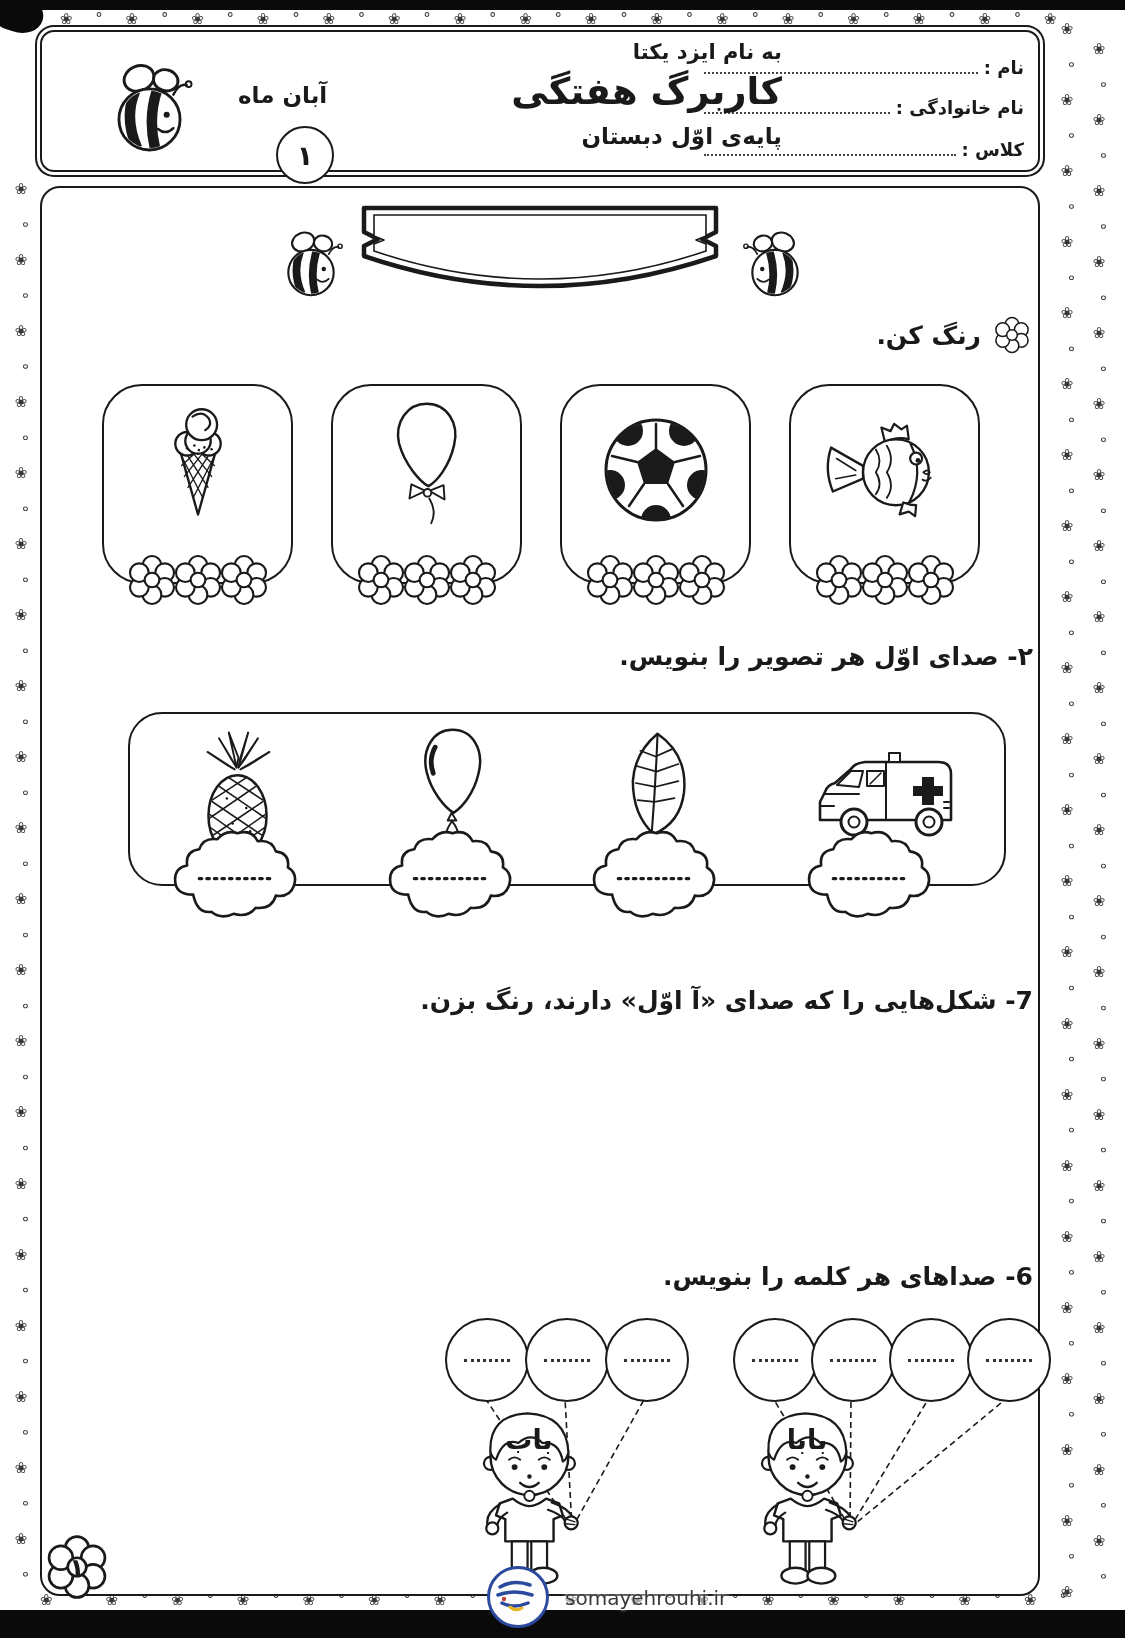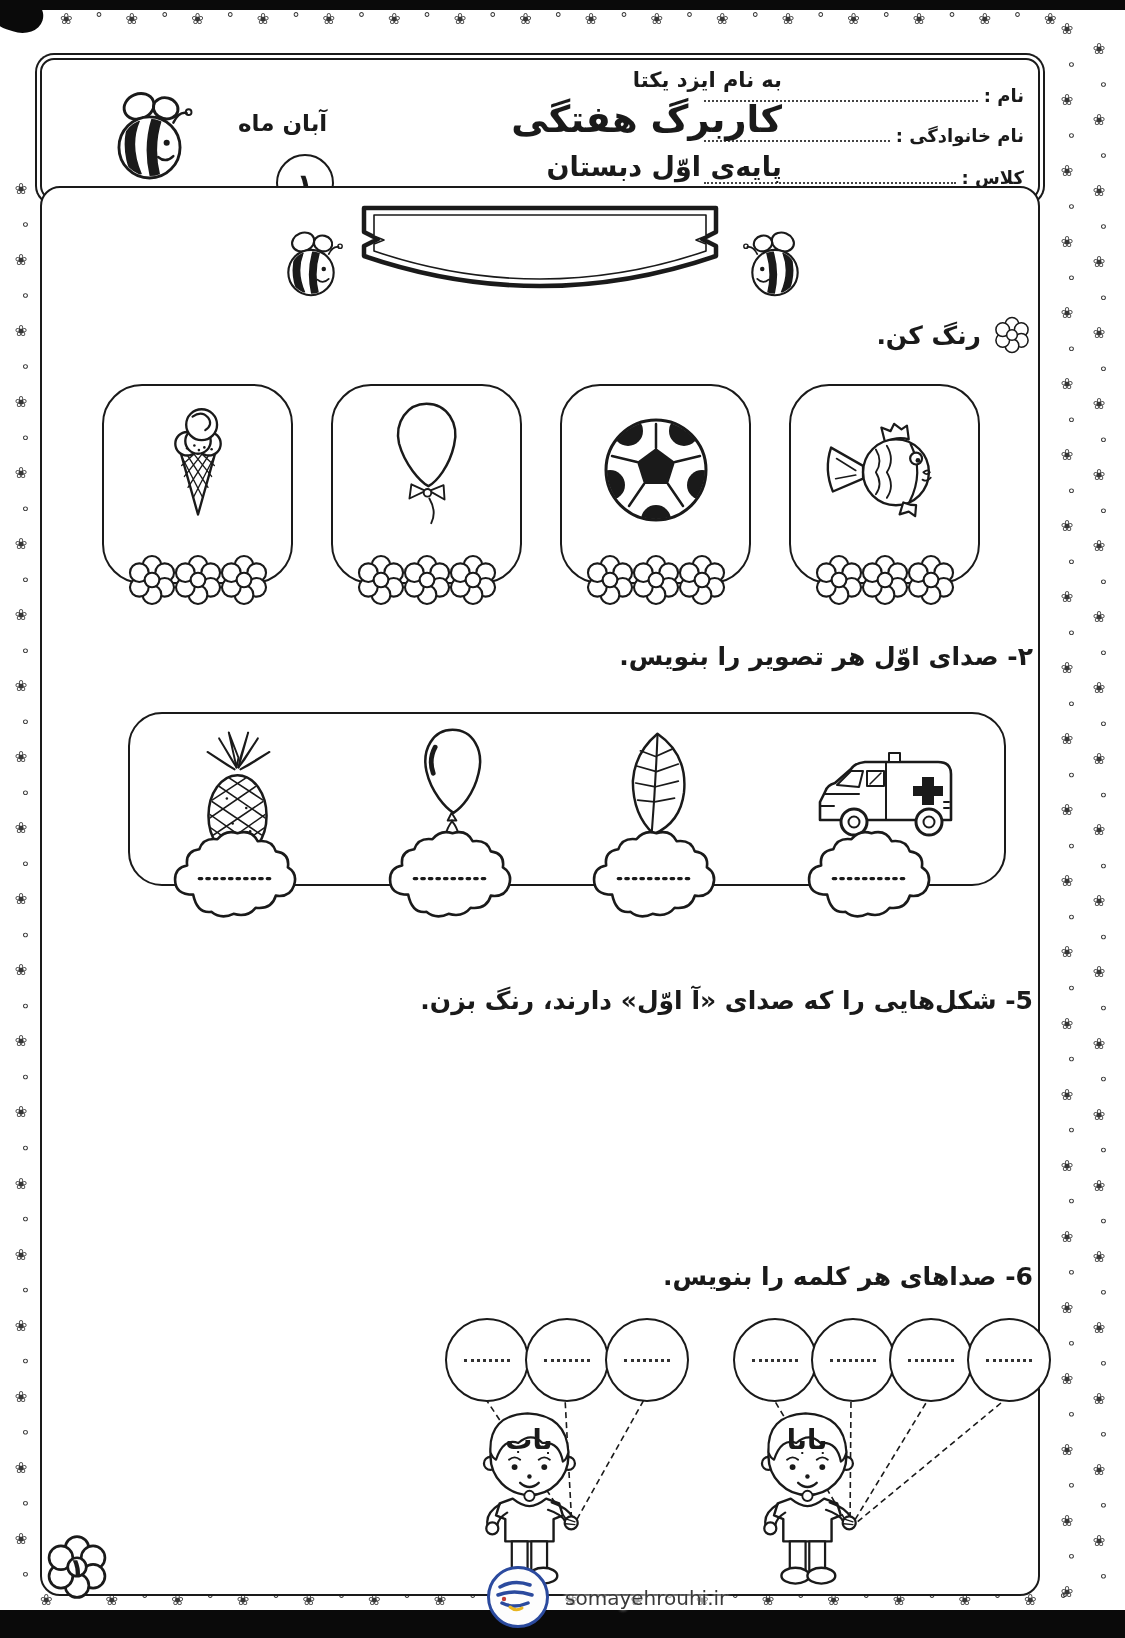--- a/index.html
+++ b/index.html
@@ -6,28 +6,28 @@
   body{font-family:"DejaVu Sans","Liberation Sans",sans-serif;}
   #page{position:relative;width:1125px;height:1638px;background:#fff;overflow:hidden;color:#1a1a1a;}
   .abs{position:absolute;}
   .bar{position:absolute;left:0;width:1125px;background:#0a0a0a;z-index:4;}
   
   .doodle{position:absolute;color:#222;overflow:hidden;white-space:nowrap;z-index:1;opacity:.9;}
   .doodle.h{font-size:15px;letter-spacing:9px;line-height:20px;}
   .doodle.v{writing-mode:vertical-rl;font-size:15px;letter-spacing:9px;width:24px;}
   .corner-blob{position:absolute;left:-8px;top:-8px;width:52px;height:40px;background:#0a0a0a;border-radius:40% 60% 55% 45%;transform:rotate(18deg);}
   
-  .header-box{position:absolute;left:40px;top:30px;width:996px;height:138px;border:2.5px solid #1a1a1a;border-radius:14px;box-shadow:0 0 0 3px #fff,0 0 0 5px #1a1a1a;background:#fff;z-index:2;margin-top:28px;}
+  .header-box{position:absolute;left:40px;top:30px;width:996px;height:138px;border:2.5px solid #1a1a1a;border-radius:14px;box-shadow:0 0 0 3px #fff,0 0 0 5px #1a1a1a;background:#fff;z-index:2;}
   .hdr-field{position:absolute;display:flex;align-items:flex-end;direction:rtl;width:320px;}
   .hdr-label{font-weight:bold;font-size:18px;white-space:nowrap;}
   .dotline{flex:1;border-bottom:2.5px dotted #444;margin:0 6px 4px 0;height:18px;}
   .hdr-center{position:absolute;left:340px;top:8px;width:400px;text-align:right;direction:rtl;}
   .hdr-bism{font-size:21px;font-weight:bold;}
   .hdr-title{font-size:37px;font-weight:bold;margin-top:6px;}
-  .hdr-sub{font-size:27px;font-weight:bold;margin-top:10px;}
+  .hdr-sub{font-size:23px;font-weight:bold;margin-top:10px;}
   .month-label{position:absolute;left:196px;top:50px;font-size:23px;font-weight:bold;direction:rtl;}
   .month-circle{position:absolute;left:234px;top:94px;width:54px;height:54px;border:2.5px solid #1a1a1a;border-radius:50%;display:flex;align-items:center;justify-content:center;font-size:27px;font-weight:bold;background:#fff;}
   
   .main-box{position:absolute;left:40px;top:186px;width:996px;height:1406px;border:2.5px solid #1a1a1a;border-radius:20px;background:#fff;z-index:2;}
   
   .banner{position:absolute;left:348px;top:200px;width:384px;height:100px;z-index:3;}
   .banner-title{position:absolute;left:0;top:24px;width:384px;text-align:center;font-size:26px;font-weight:bold;direction:rtl;}
   .bee{position:absolute;z-index:3;}
   
   .instr{position:absolute;right:92px;direction:rtl;font-size:25px;font-weight:bold;white-space:nowrap;z-index:3;display:flex;align-items:center;gap:10px;}
@@ -431,21 +431,21 @@
       <use href="#sym-cloud-ans" width="136" height="106"></use>
     </svg>
   <svg class="cloud-ans" style="left:585px;top:820px" width="136" height="106">
       <use href="#sym-cloud-ans" width="136" height="106"></use>
     </svg>
   <svg class="cloud-ans" style="left:800px;top:820px" width="136" height="106">
       <use href="#sym-cloud-ans" width="136" height="106"></use>
     </svg>
 
   <div class="instr" style="top:986px" dir="rtl">
-    <span>5- شکل‌هایی را که صدای «آ اوّل» دارند، رنگ بزن.</span>
+    <span>7- شکل‌هایی را که صدای «آ اوّل» دارند، رنگ بزن.</span>
   </div>
 
   <svg class="abs" style="left:78px;top:1066px" width="205" height="98">
       <use href="#sym-cloud-curly" width="205" height="98"></use>
     </svg>
   <svg class="abs" style="left:300px;top:1018px" width="118" height="158">
       <use href="#sym-fire" width="118" height="158"></use>
     </svg>
   <svg class="abs" style="left:458px;top:1020px" width="122" height="160">
       <use href="#sym-mirror" width="122" height="160"></use>

